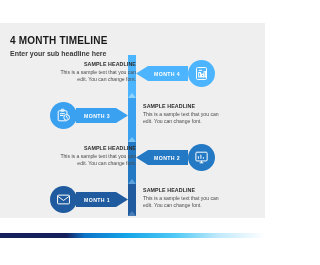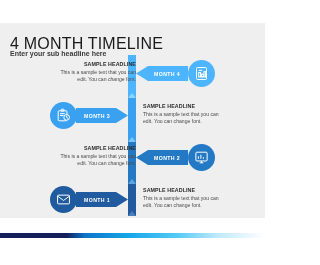--- a/index.html
+++ b/index.html
@@ -14,21 +14,21 @@
     position:absolute;
     left:0;top:23px;
     width:265px;height:195px;
     background:#efefef;
     overflow:hidden;
   }
 
   
   #title{
     position:absolute;left:10px;top:12px;
-    font-size:16px;font-weight:normal;letter-spacing:.2px;
+    font-size:10px;font-weight:bold;letter-spacing:.2px;
     color:#1a1a1a;white-space:nowrap;
   }
   #subtitle{
     position:absolute;left:10px;top:27px;
     font-size:7px;font-weight:bold;color:#3a3a3a;white-space:nowrap;
   }
 
   
   .spine{
     position:absolute;left:128px;width:8px;

